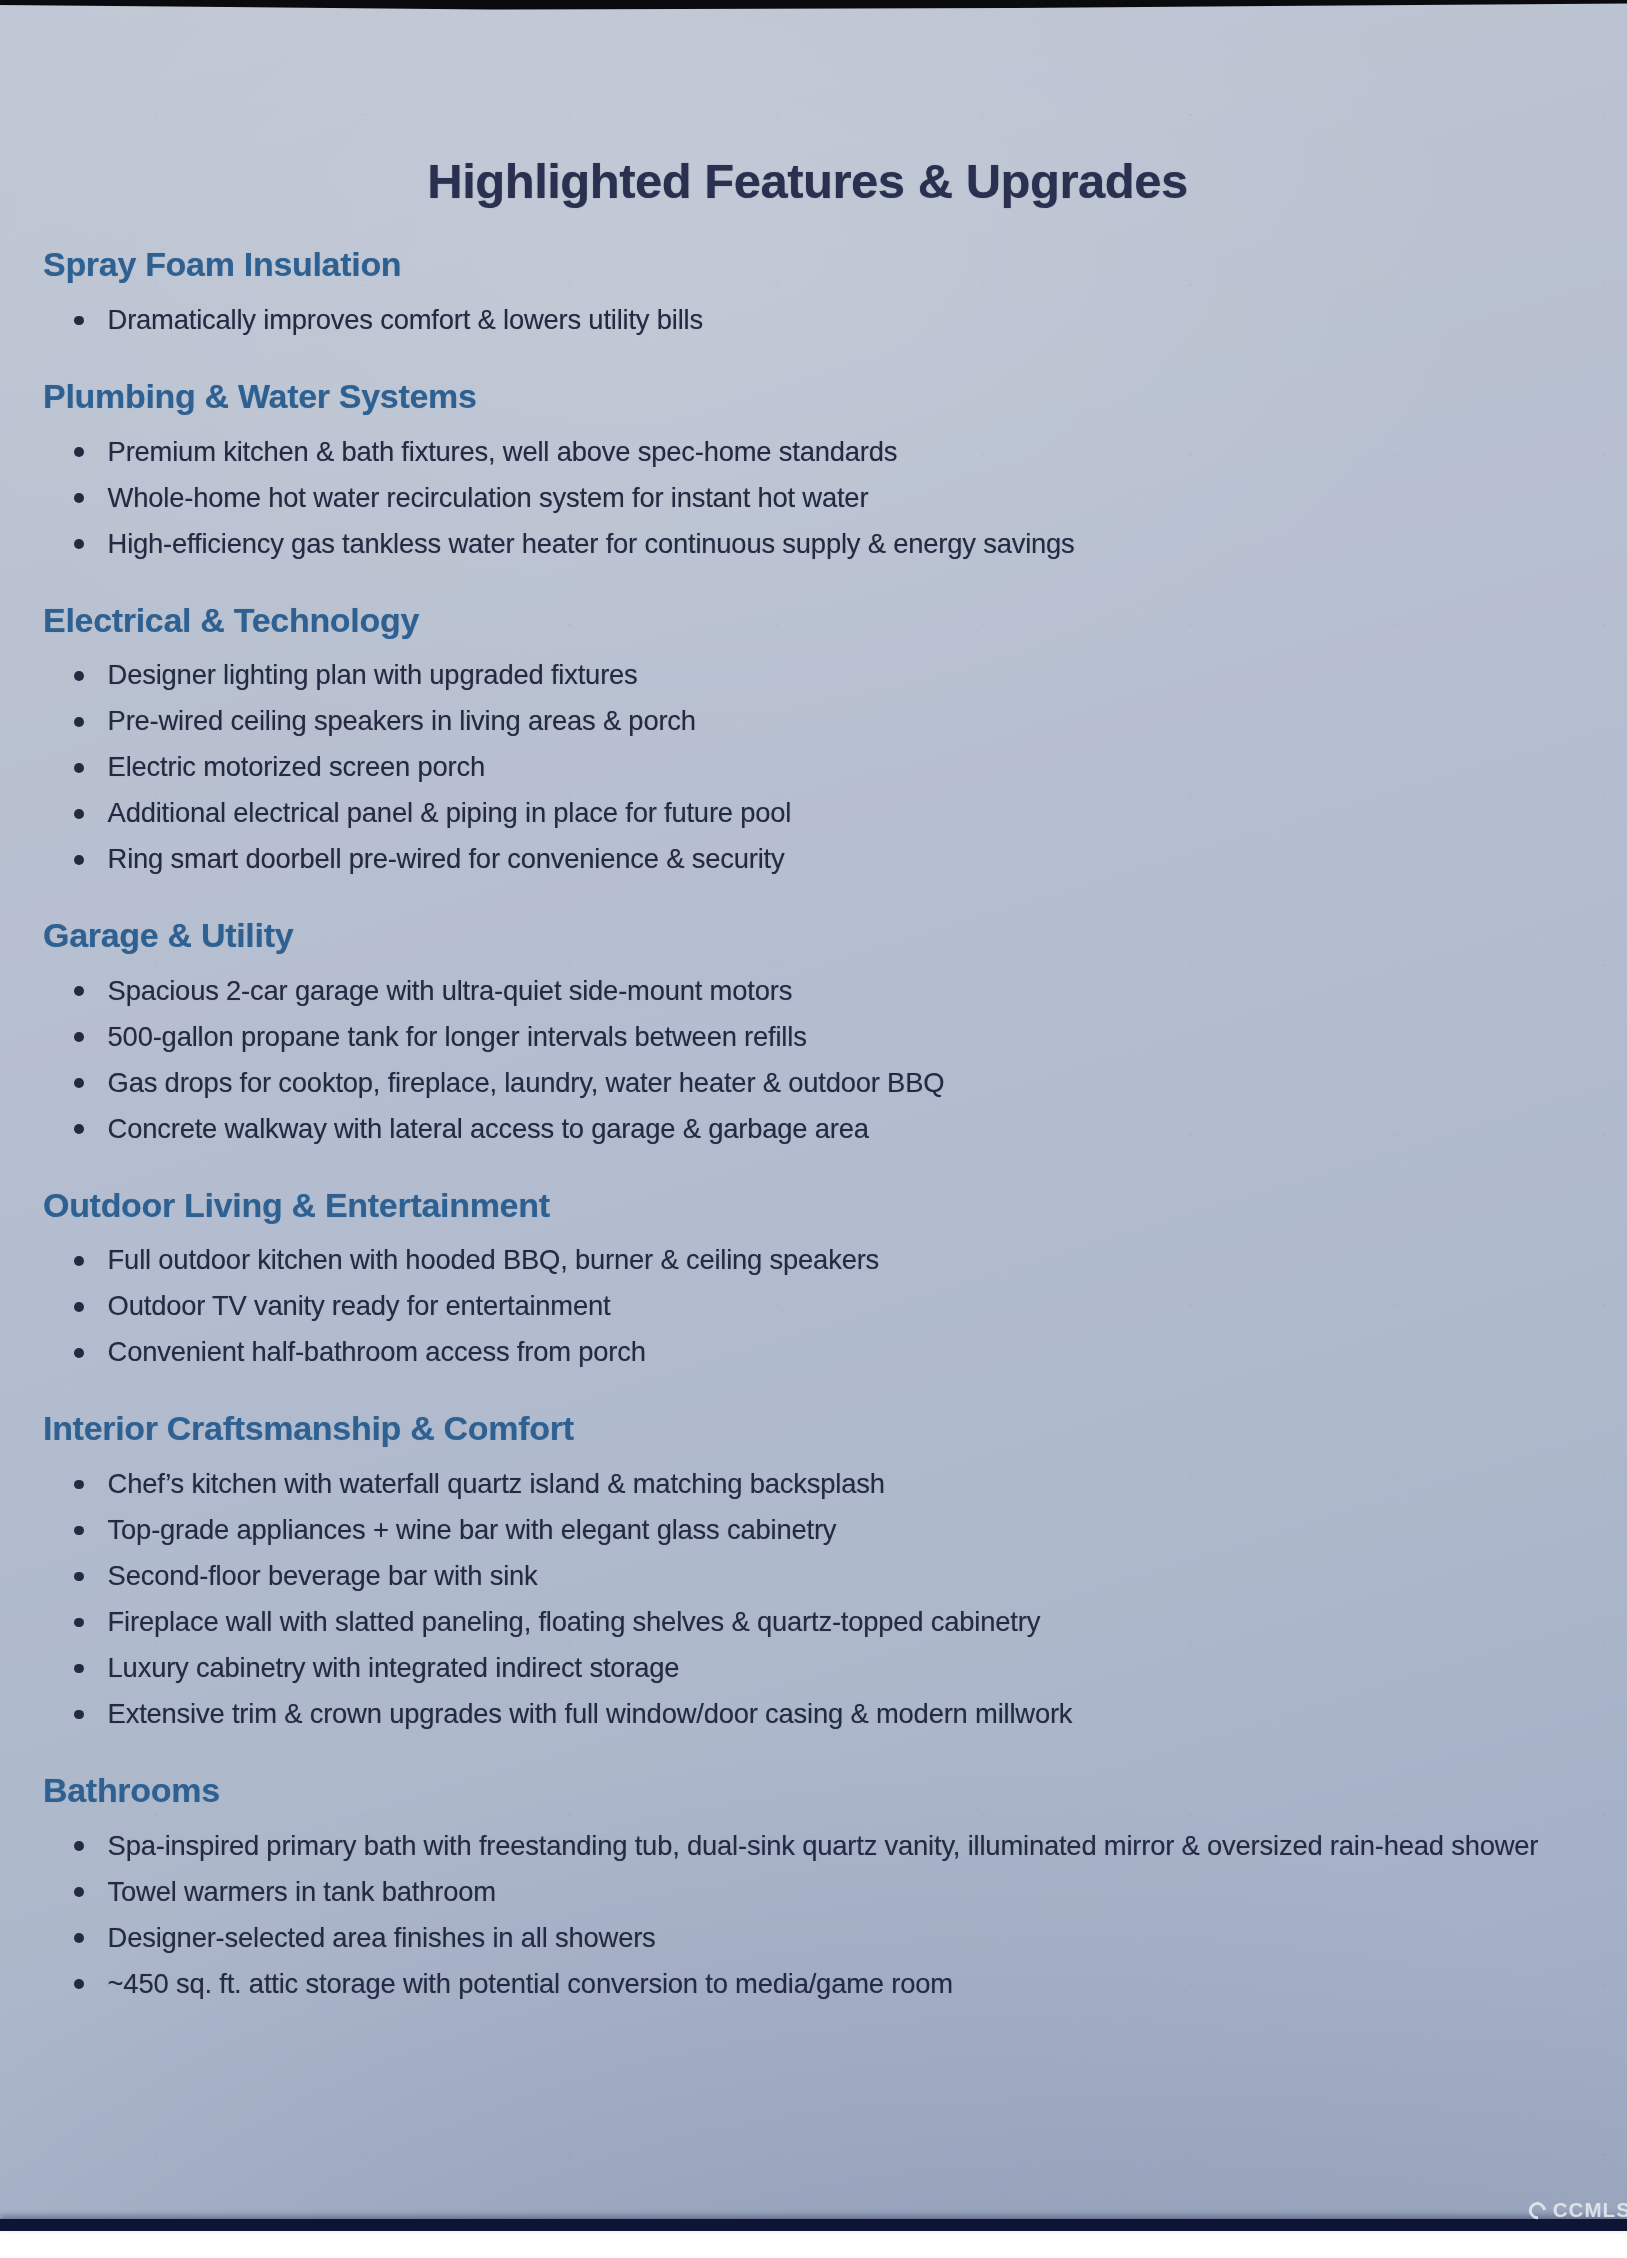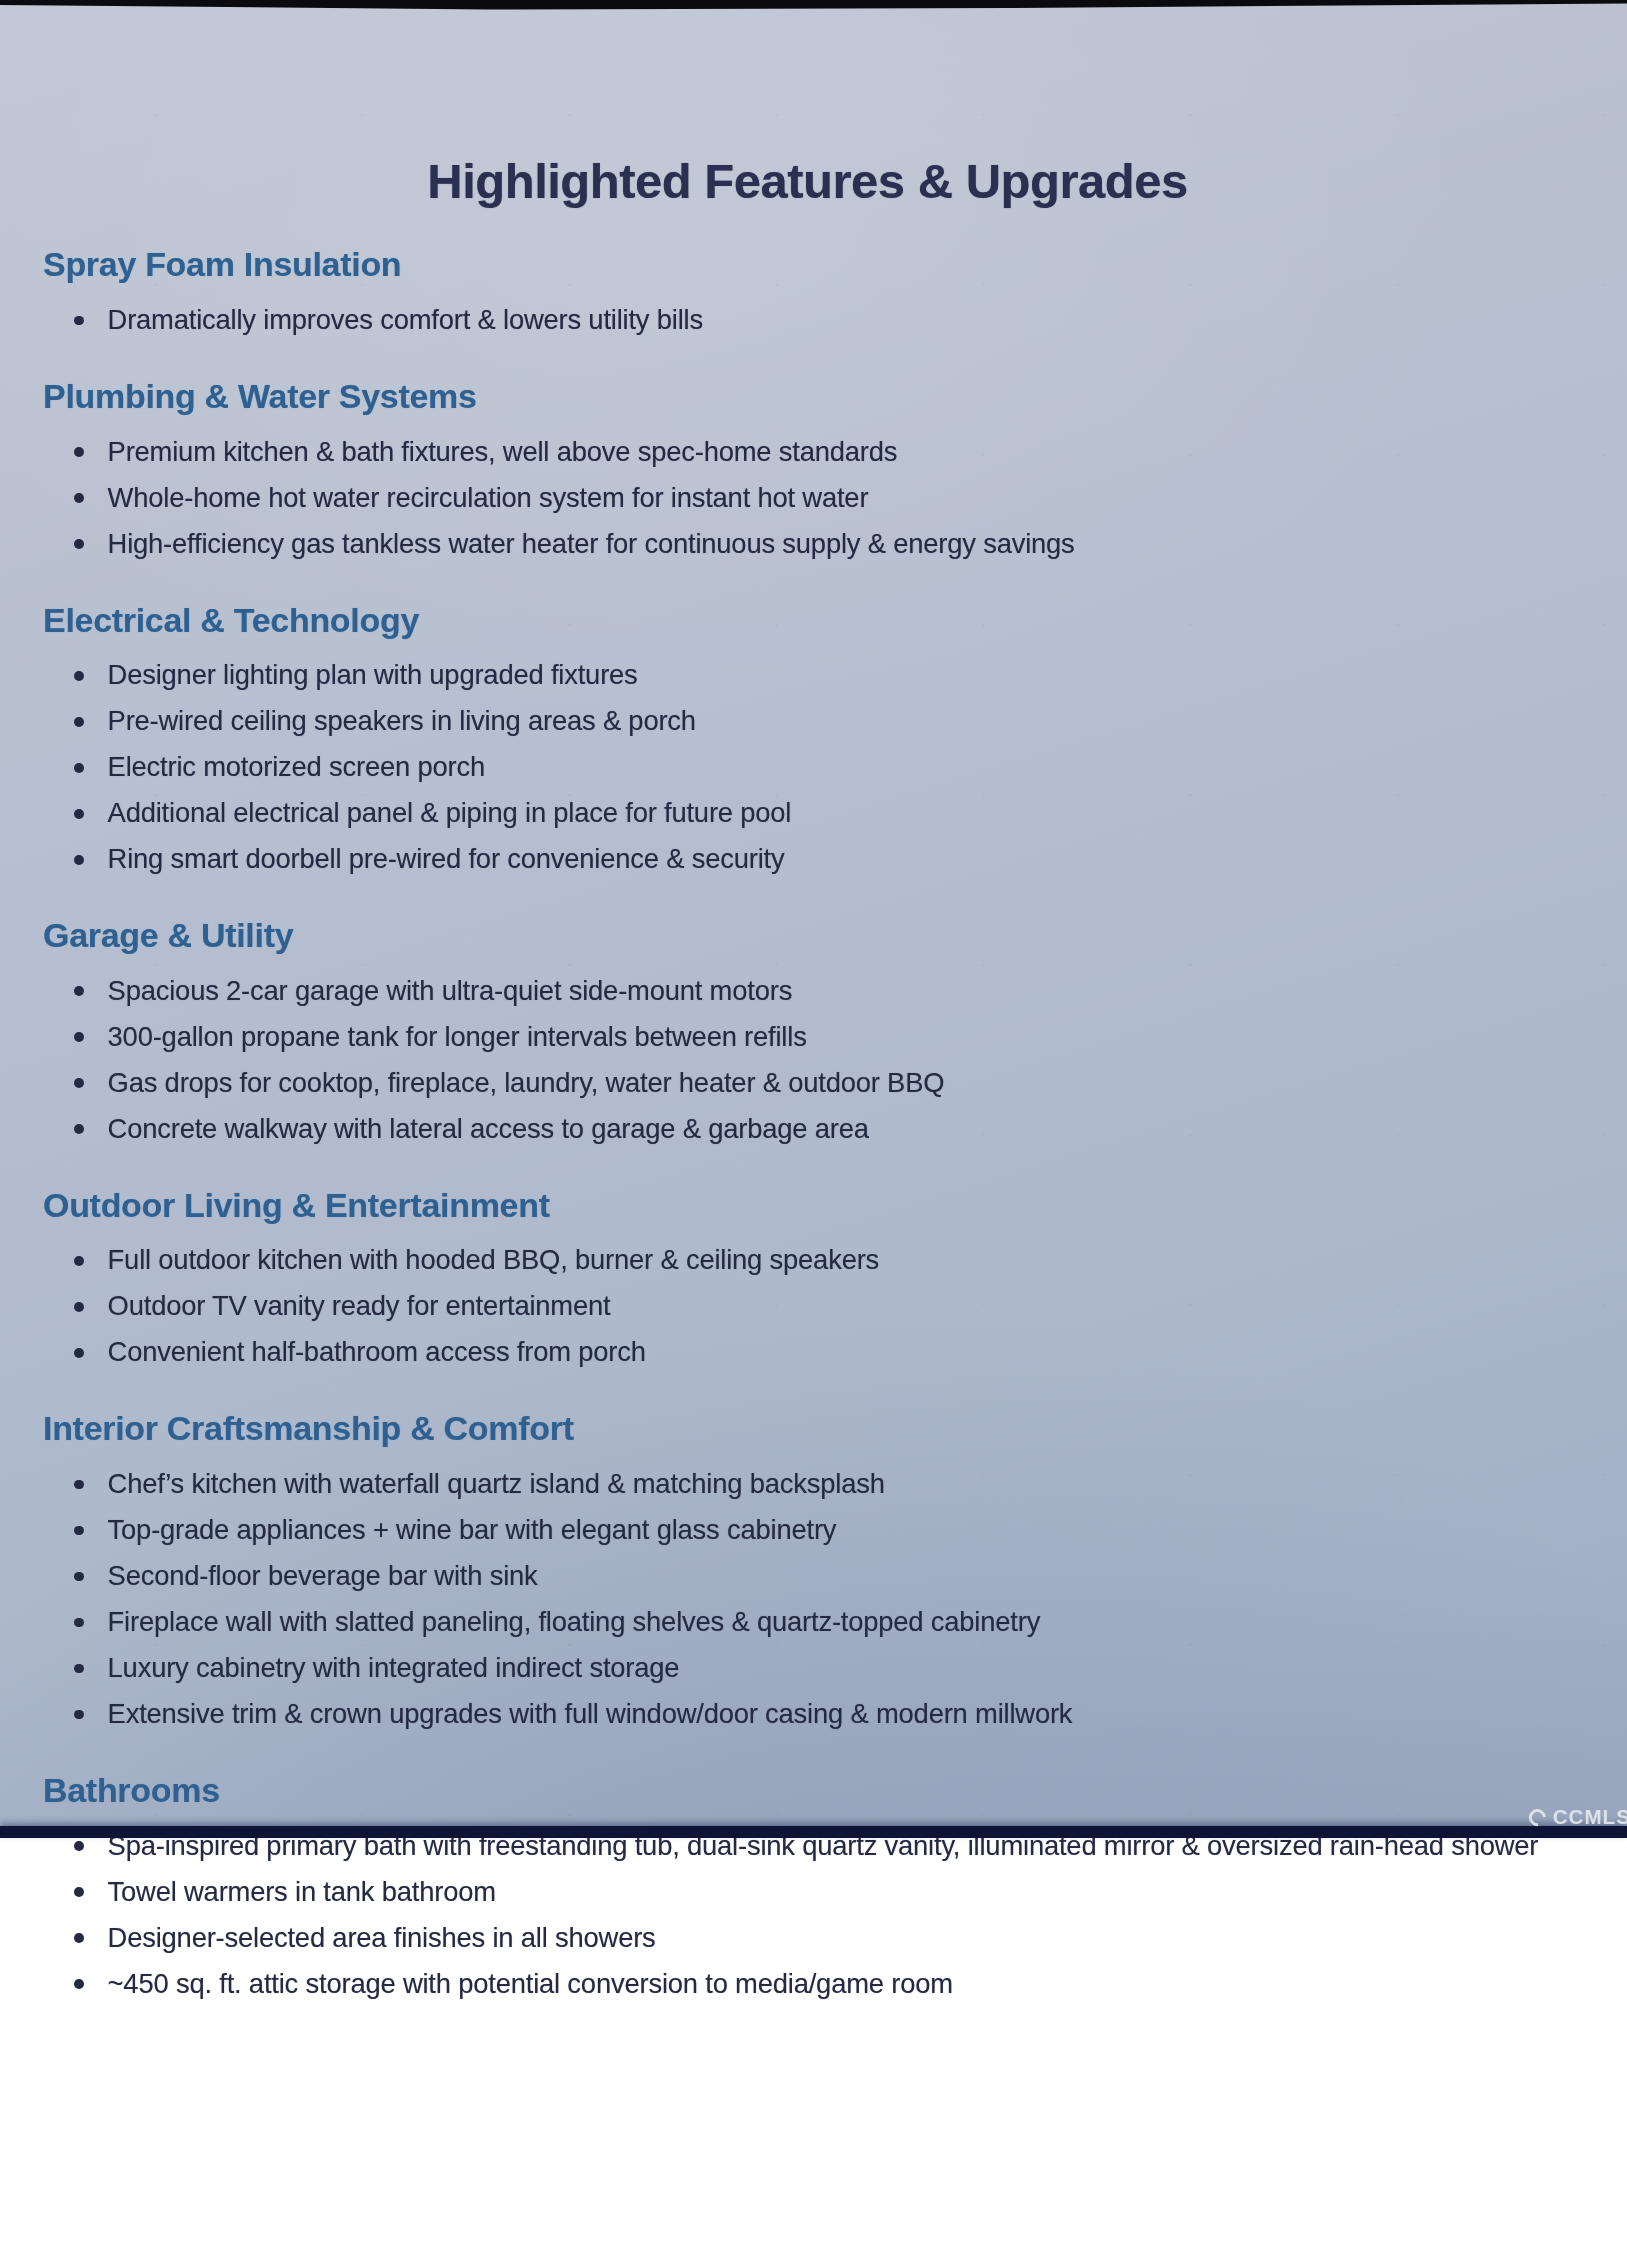--- a/index.html
+++ b/index.html
@@ -12,21 +12,21 @@
     --watermark:#e3e7ec;
   }
   *{margin:0;padding:0;box-sizing:border-box;}
   html,body{width:1627px;height:2258px;}
   body{
     font-family:"Liberation Sans","DejaVu Sans",sans-serif;
     overflow:hidden;
   }
   .photo{
     position:relative;
-    width:1627px;height:1838px;
+    width:1627px;height:2231px;
     background:
       radial-gradient(1372px 882px at 42% 12%, rgba(255,255,255,0.10), rgba(255,255,255,0) 60%),
       radial-gradient(1764px 1372px at 50% 115%, rgba(38,52,96,0.14), rgba(38,52,96,0) 60%),
       linear-gradient(163deg,#c1c7d4 0%, #bac2d1 22%, var(--paper) 48%, #adb8cb 70%, #a4b0c6 88%, #9aa7be 100%);
   }
   
   .photo::after{
     content:"";position:absolute;inset:0;pointer-events:none;
     background-image:
       radial-gradient(rgba(255,255,255,0.05) 1px, transparent 1.5px),
@@ -166,21 +166,21 @@
 
   <section>
     <h2>Garage &amp; Utility</h2>
     <ul>
             <li>
               <span class="dot"></span>
               <span class="btxt">Spacious 2-car garage with ultra-quiet side-mount motors</span>
             </li>
             <li>
               <span class="dot"></span>
-              <span class="btxt">300-gallon propane tank for longer intervals between refills</span>
+              <span class="btxt">500-gallon propane tank for longer intervals between refills</span>
             </li>
             <li>
               <span class="dot"></span>
               <span class="btxt">Gas drops for cooktop, fireplace, laundry, water heater &amp; outdoor BBQ</span>
             </li>
             <li>
               <span class="dot"></span>
               <span class="btxt">Concrete walkway with lateral access to garage &amp; garbage area</span>
             </li>
           </ul>

